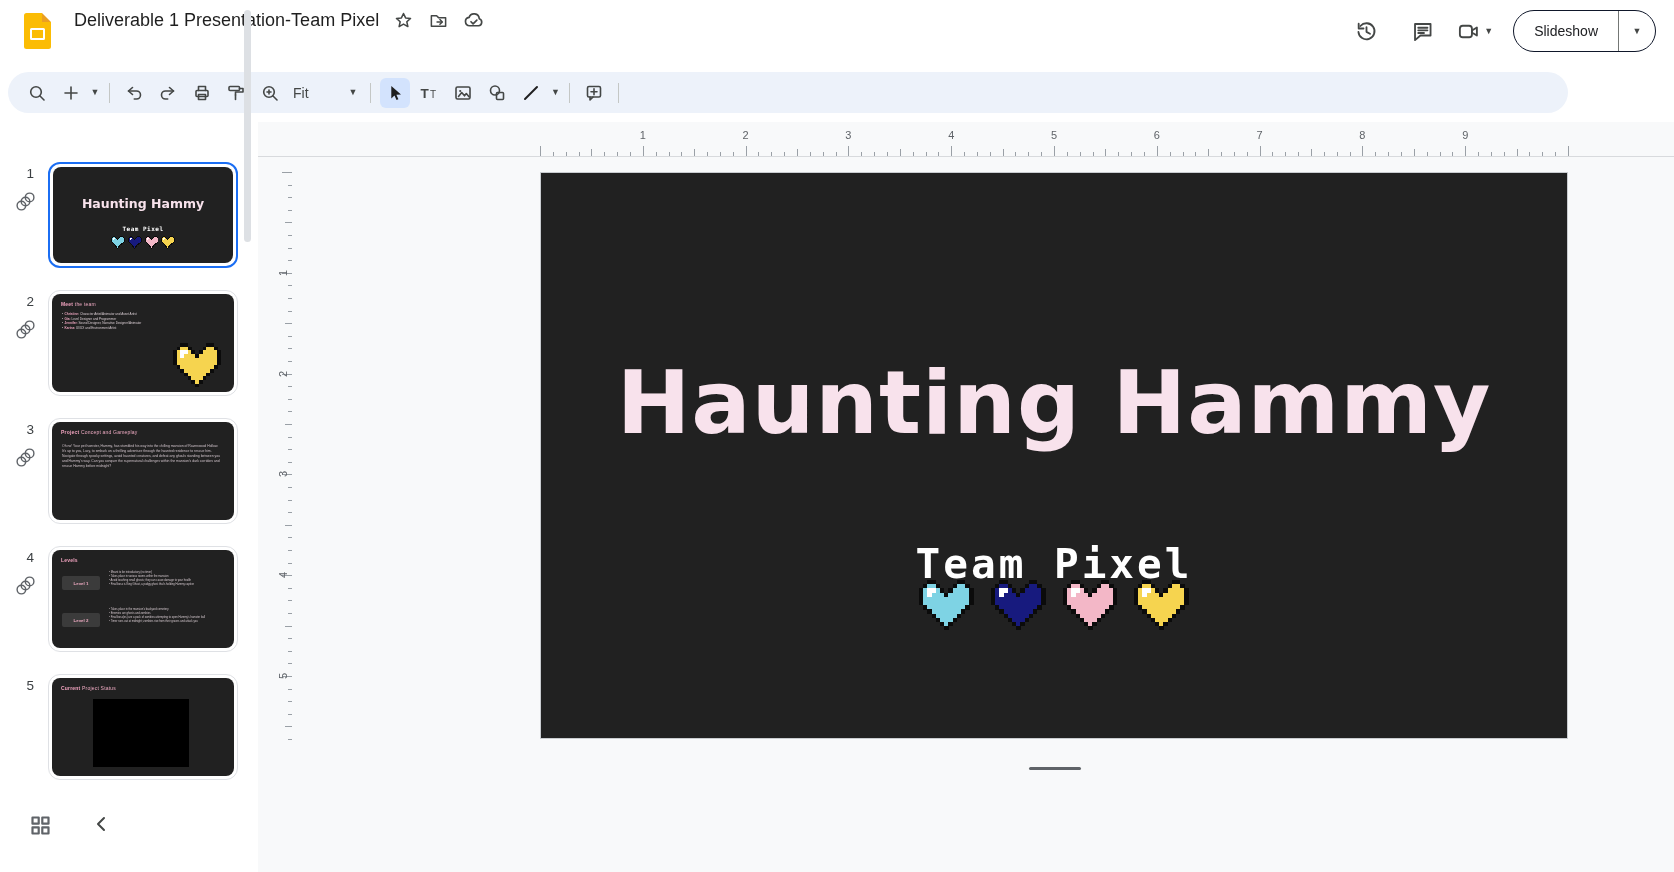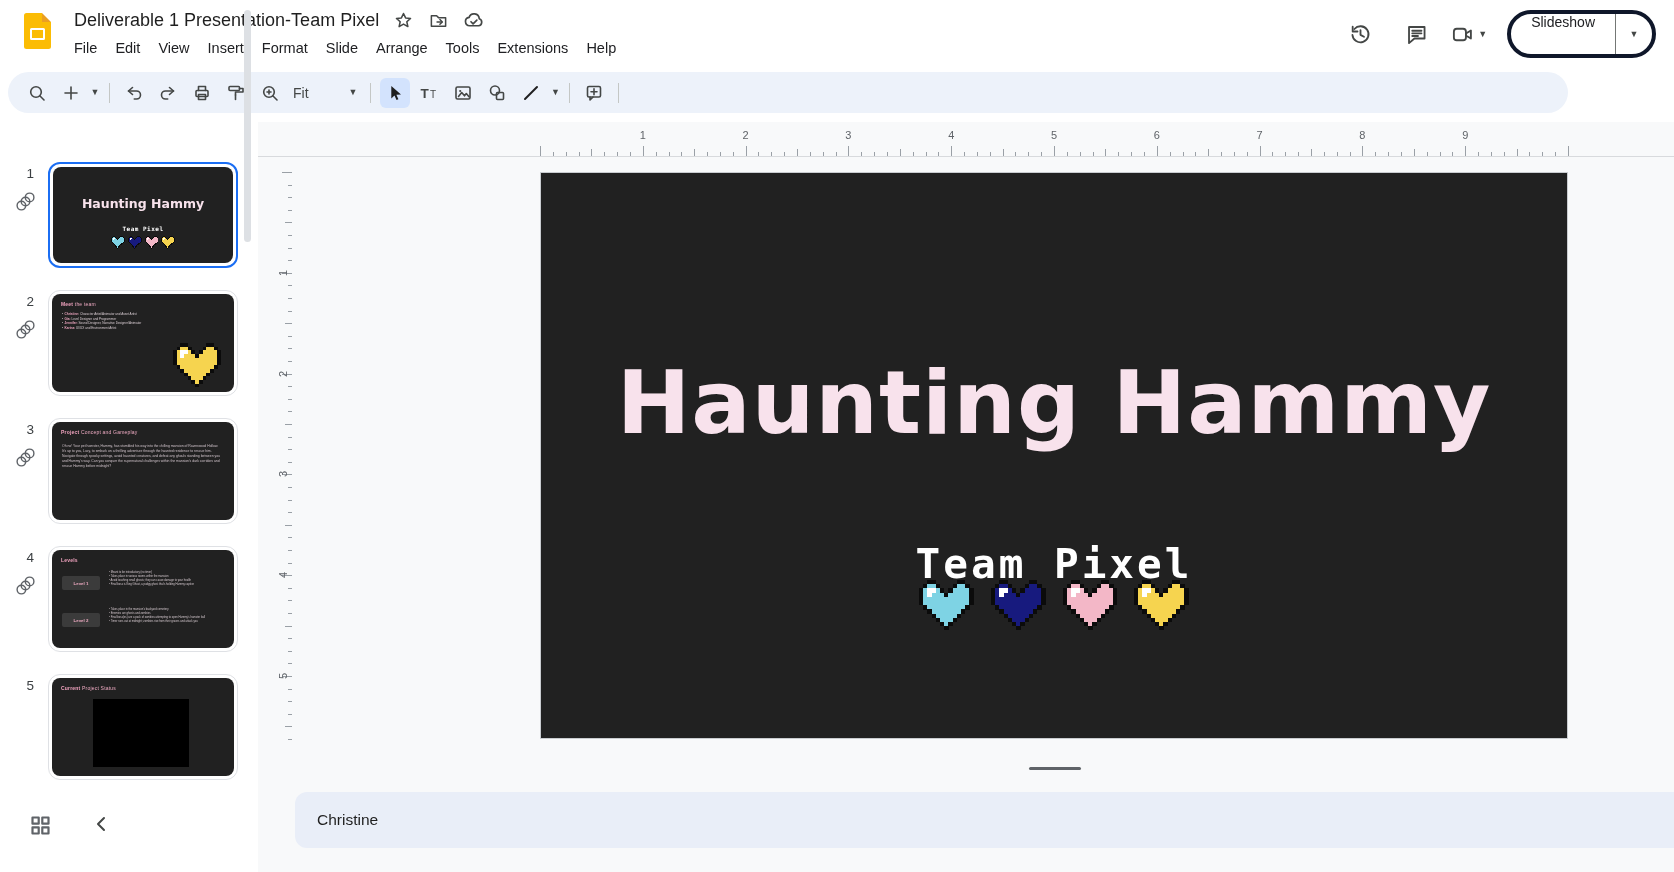--- a/index.html
+++ b/index.html
@@ -16,21 +16,21 @@
   #title-block{position:absolute;left:74px;top:6px;}
   #title-row{display:flex;align-items:center;gap:13px;height:28px;}
   #doc-title{font-size:18px;color:#1f1f1f;white-space:nowrap;}
   .title-ic{display:flex;align-items:center;justify-content:center;width:22px;height:22px;border-radius:50%;cursor:pointer;}
   #menubar{display:flex;margin-top:2px;margin-left:-9px;}
   .menu-item{font-size:14.5px;color:#202124;padding:2px 9px;border-radius:5px;cursor:pointer;line-height:21px;}
   #header-right{position:absolute;right:18px;top:10px;display:flex;align-items:center;gap:14px;}
   .hdr-btn{width:42px;height:42px;border-radius:50%;display:flex;align-items:center;justify-content:center;cursor:pointer;}
   .cam-group{display:flex;align-items:center;gap:4px;cursor:pointer;}
   .caret{font-size:9px;color:#444746;line-height:1;}
-  #slideshow{display:flex;height:40px;border:4px solid #0f172a;border-radius:100px;background:#fff;overflow:hidden;margin-left:6px;}
+  #slideshow{display:flex;align-items:center;height:40px;border:1px solid #0f172a;border-radius:100px;background:#fff;overflow:hidden;margin-left:6px;}
   #slideshow .label{padding:0 20px;font-size:14px;font-weight:500;color:#202124;cursor:pointer;}
   #slideshow .divider{width:1px;height:40px;background:#747775;}
   #slideshow .dd{width:36px;height:40px;display:flex;align-items:center;justify-content:center;cursor:pointer;}
 
   
   #toolbar{position:absolute;left:8px;top:72px;width:1560px;height:41px;background:#EDF2FA;border-radius:21px;
            display:flex;align-items:center;padding:0 12px;box-sizing:border-box;}
   .tb-btn{width:30px;height:30px;border-radius:6px;display:flex;align-items:center;justify-content:center;cursor:pointer;flex:0 0 auto;margin:0 2px;}
   .tb-btn.active{background:#D3E3FD;}
   .tb-caret-btn{width:14px;height:30px;display:flex;align-items:center;justify-content:center;cursor:pointer;}
@@ -112,32 +112,20 @@
               <path d="M11.5 9l2.5 2.5-2.5 2.5"></path>
             </svg>
         </span>
         <span class="title-ic">
           <svg width="21" height="21" viewBox="0 0 20 20" class="ic">
               <path d="M6.3 15a4 4 0 0 1-.5-7.96A5 5 0 0 1 15.5 8.4 3.4 3.4 0 0 1 14.8 15z"></path>
               <path d="M7.6 11.2l2 2 3.6-3.6"></path>
             </svg>
         </span>
       </div>
-      <nav id="menubar">
-          <div class="menu-item">File</div>
-          <div class="menu-item">Edit</div>
-          <div class="menu-item">View</div>
-          <div class="menu-item">Insert</div>
-          <div class="menu-item">Format</div>
-          <div class="menu-item">Slide</div>
-          <div class="menu-item">Arrange</div>
-          <div class="menu-item">Tools</div>
-          <div class="menu-item">Extensions</div>
-          <div class="menu-item">Help</div>
-        </nav>
     </div>
     <div id="header-right">
       <div class="hdr-btn">
         <svg width="23" height="23" viewBox="0 0 20 20" class="ic">
             <path d="M4.7 5.2A7 7 0 1 1 3 10.4"></path>
             <path d="M3.2 3.2v4.2h4.2"></path>
             <path d="M10 6.3v4l3 1.7"></path>
           </svg>
       </div>
       <div class="hdr-btn">
@@ -1419,17 +1407,14 @@
         <rect x="12.3" y="2.5" width="6.2" height="6.2"></rect>
         <rect x="2.5" y="12.3" width="6.2" height="6.2"></rect>
         <rect x="12.3" y="12.3" width="6.2" height="6.2"></rect>
       </svg>
   </div>
   <div id="collapse-film">
     <svg width="20" height="20" viewBox="0 0 20 20" class="ic" style="stroke-width:2">
         <path d="M12 4l-6 6 6 6"></path>
       </svg>
   </div>
-  <div id="notes-bar">
-    <span id="notes-text">Christine</span>
-  </div>
 
 </div>
 
 </body></html>

